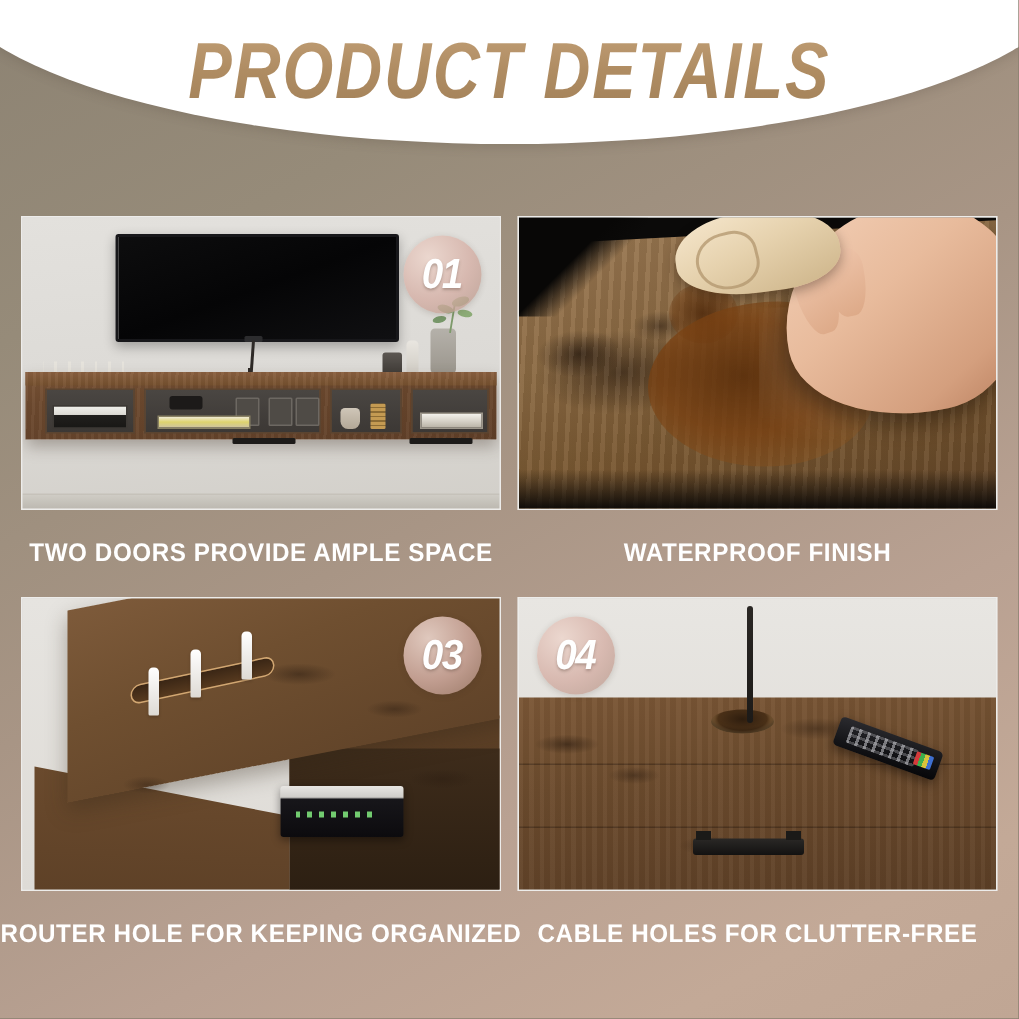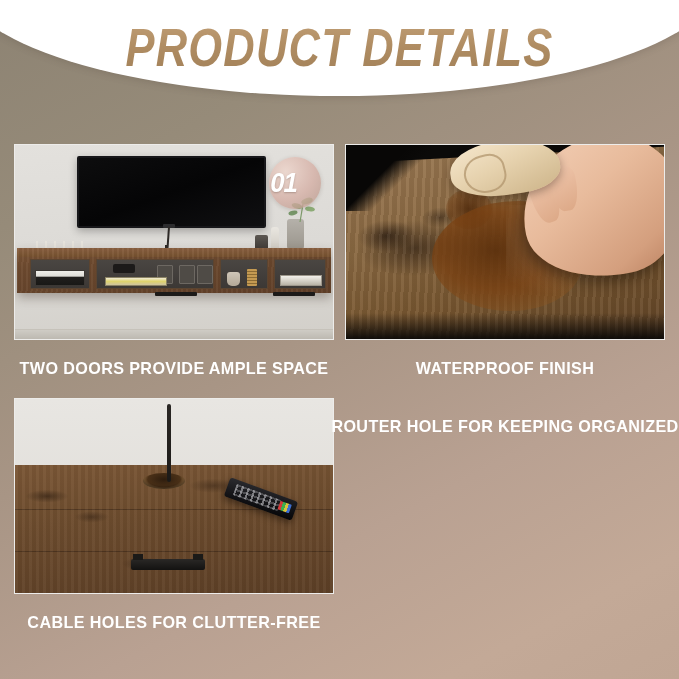--- a/index.html
+++ b/index.html
@@ -98,20 +98,21 @@
 
   
   .badge {
     position: absolute;
     width: 52px;
     height: 52px;
     border-radius: 50%;
     background: radial-gradient(circle at 32% 28%, rgba(236,214,205,0.90) 0%, rgba(213,176,166,0.82) 55%, rgba(176,142,128,0.72) 100%);
     display: flex;
     align-items: center;
+    justify-content: center;
     z-index: 6;
     box-shadow: 0 1px 4px rgba(60,45,35,0.18);
   }
   .badge span {
     font-family: "Liberation Sans Narrow", "Liberation Sans", sans-serif;
     font-size: 28px;
     font-weight: 700;
     font-style: italic;
     color: #ffffff;
     letter-spacing: -1px;
@@ -521,34 +522,54 @@
       <div class="p2-finger p2-f2"></div>
       <div class="p2-cloth"></div>
       <div class="p2-cloth-fold"></div>
       <div class="p2-darkcorner"></div>
       <div class="p2-darkcorner-b"></div>
     </div>
 
     <div class="caption">TWO DOORS PROVIDE AMPLE SPACE</div>
     <div class="caption">WATERPROOF FINISH</div>
 
+    <div class="panel">
+      <div class="p3-bg"></div>
+      <div class="p3-right"></div>
+      <div class="p3-shelf"></div>
+      <div class="p3-front"></div>
+      <div class="p3-top"></div>
+      <div class="p3-grain"></div>
+      <div class="p3-slot"></div>
+      <div class="p3-ant a1"></div>
+      <div class="p3-ant a2"></div>
+      <div class="p3-ant a3"></div>
+      <div class="p3-router"></div>
+      <div class="p3-leds"></div>
+      <div class="badge badge-tr">
+        <span>03</span>
+      </div>
+    </div>
 
     <div class="panel">
       <div class="p4-bg"></div>
       <div class="p4-cord"></div>
       <div class="p4-top">
         <div class="p4-plank" style="top:44px"></div>
         <div class="p4-plank" style="top:86px"></div>
         <div class="p4-grain"></div>
       </div>
       <div class="p4-hole"></div>
       <div class="p4-remote">
         <div class="p4-remote-btns"></div>
         <div class="p4-remote-color"></div>
       </div>
       <div class="p4-handle"></div>
+      <div class="badge badge-tl">
+        <span>04</span>
+      </div>
     </div>
 
     <div class="caption">ROUTER HOLE FOR KEEPING ORGANIZED</div>
     <div class="caption">CABLE HOLES FOR CLUTTER-FREE</div>
 
   </div>
 </div>
 
 </body></html>

